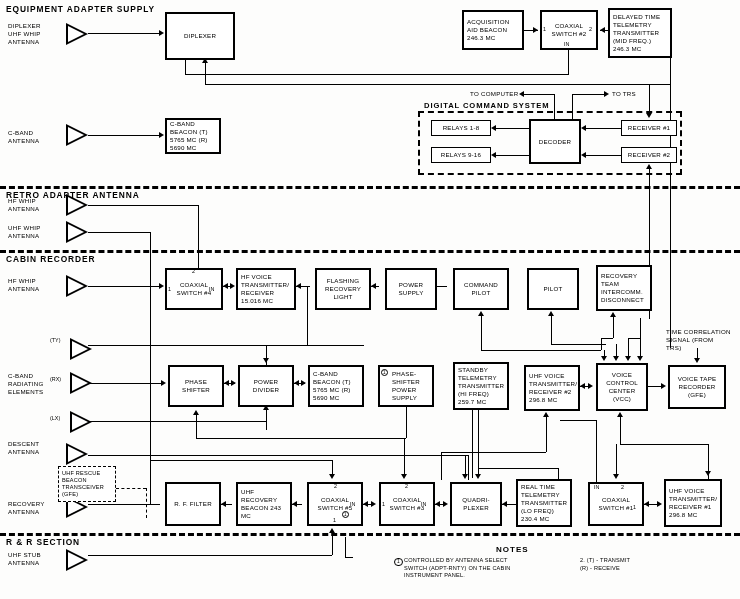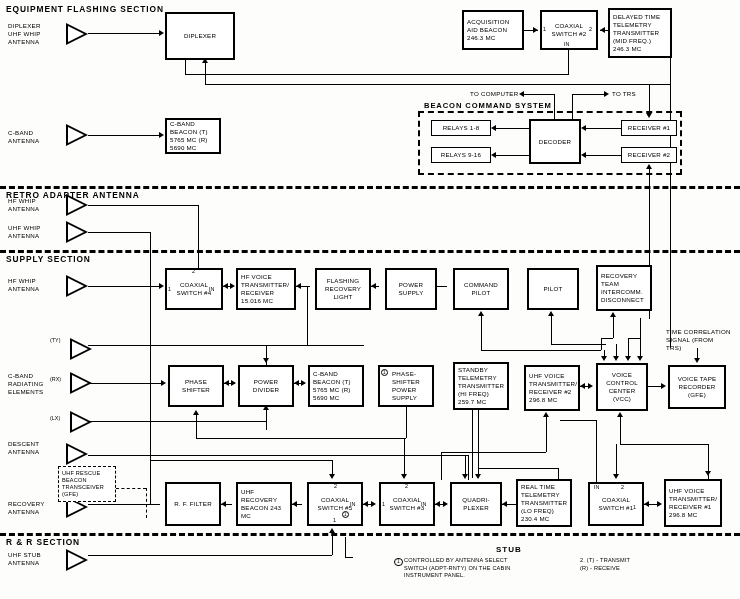--- a/index.html
+++ b/index.html
@@ -47,27 +47,27 @@
   .dcsbox{position:absolute;border:2px dashed #000;box-sizing:border-box;}
 
   .notes-title{position:absolute;font-size:8px;font-weight:bold;letter-spacing:1px;}
   .note{position:absolute;font-size:5.6px;line-height:1.35;letter-spacing:.2px;white-space:pre-line;}
 </style>
 </head>
 <body>
 
 <div id="root">
 
-  <div class="sect" style="left:6px;top:4px;">EQUIPMENT FLASHING SECTION</div>
+  <div class="sect" style="left:6px;top:4px;">EQUIPMENT ADAPTER SUPPLY</div>
 
   <div class="sep" style="left:0px;top:186px;width:740px;"></div>
   <div class="sect" style="left:6px;top:190px;">RETRO ADAPTER ANTENNA</div>
 
   <div class="sep" style="left:0px;top:250px;width:740px;"></div>
-  <div class="sect" style="left:6px;top:254px;">SUPPLY SECTION</div>
+  <div class="sect" style="left:6px;top:254px;">CABIN RECORDER</div>
 
   <div class="sep" style="left:0px;top:533px;width:740px;"></div>
   <div class="sect" style="left:6px;top:537px;">R &amp; R SECTION</div>
 
   <div class="lbl" style="left:8px;top:22px;">DIPLEXER
 UHF WHIP
 ANTENNA</div>
   <div class="ant" style="left:66px;top:23px;">
       <i></i>
     </div>
@@ -180,21 +180,21 @@
   <div class="lbl" style="left:470px;top:90px;">TO COMPUTER</div>
   <div class="ar ar-l" style="left:519px;top:91px;"></div>
   <div class="w wh" style="left:524px;top:94px;width:30px;"></div>
   <div class="w wv" style="left:554px;top:94px;height:30px;"></div>
 
   <div class="lbl" style="left:612px;top:90px;">TO TRS</div>
   <div class="ar ar-r" style="left:604px;top:91px;"></div>
   <div class="w wh" style="left:572px;top:94px;width:33px;"></div>
   <div class="w wv" style="left:572px;top:94px;height:30px;"></div>
 
-  <div class="sect" style="left:424px;top:101px;font-size:7.6px;">BEACON COMMAND SYSTEM</div>
+  <div class="sect" style="left:424px;top:101px;font-size:7.6px;">DIGITAL COMMAND SYSTEM</div>
   <div class="dcsbox" style="left:418px;top:111px;width:264px;height:64px;"></div>
 
   <div class="box ctr thin" style="left:431px;top:120px;width:60px;height:16px;">
     <span>RELAYS 1-8</span>
   </div>
   <div class="box ctr thin" style="left:431px;top:147px;width:60px;height:16px;">
     <span>RELAYS 9-16</span>
   </div>
   <div class="box ctr" style="left:529px;top:119px;width:52px;height:45px;">
     <span>DECODER</span>
@@ -532,21 +532,21 @@
   <div class="w wv" style="left:478px;top:410px;height:65px;"></div>
   <div class="w wh" style="left:478px;top:468px;width:80px;"></div>
   <div class="w wv" style="left:558px;top:468px;height:11px;"></div>
 
   <div class="ar ar-d" style="left:613px;top:474px;"></div>
   <div class="w wv" style="left:616px;top:444px;height:31px;"></div>
 
   <div class="ar ar-d" style="left:705px;top:471px;"></div>
   <div class="w wv" style="left:708px;top:444px;height:28px;"></div>
 
-  <div class="notes-title" style="left:496px;top:545px;">STUB</div>
+  <div class="notes-title" style="left:496px;top:545px;">NOTES</div>
   <div class="term" style="left:394px;top:558px;border:1px solid #000;border-radius:5px;padding:0 2px;font-size:4.8px;line-height:1.15;">1</div>
   <div class="note" style="left:404px;top:557px;">CONTROLLED BY ANTENNA SELECT
 SWITCH (ADPT-RNTY) ON THE CABIN
 INSTRUMENT PANEL.</div>
   <div class="note" style="left:580px;top:557px;">2.  (T) - TRANSMIT
      (R) - RECEIVE</div>
 
   <div class="w wv" style="left:345px;top:537px;height:20px;"></div>
   <div class="w wh" style="left:345px;top:557px;width:8px;"></div>
 

